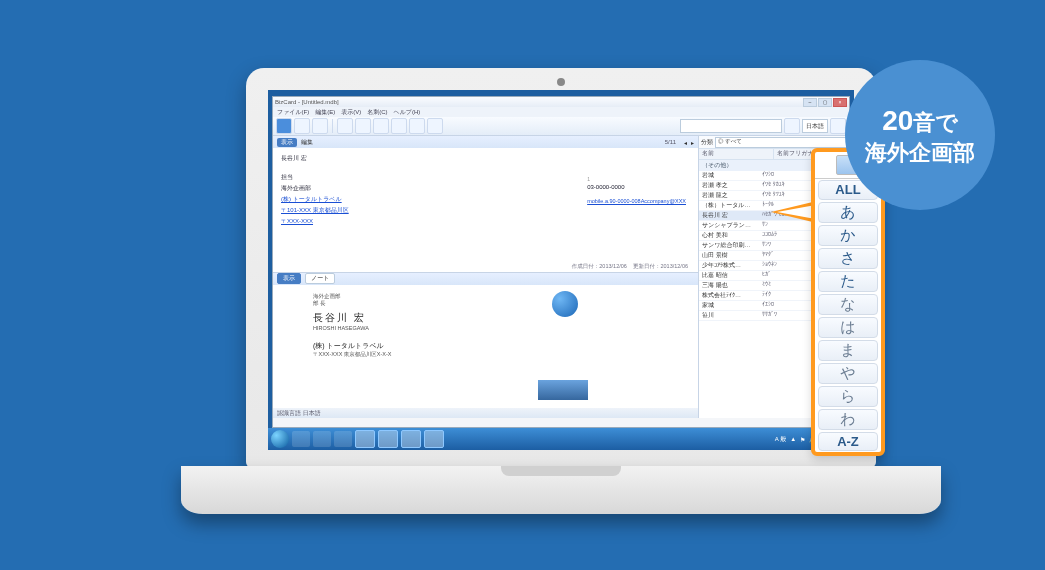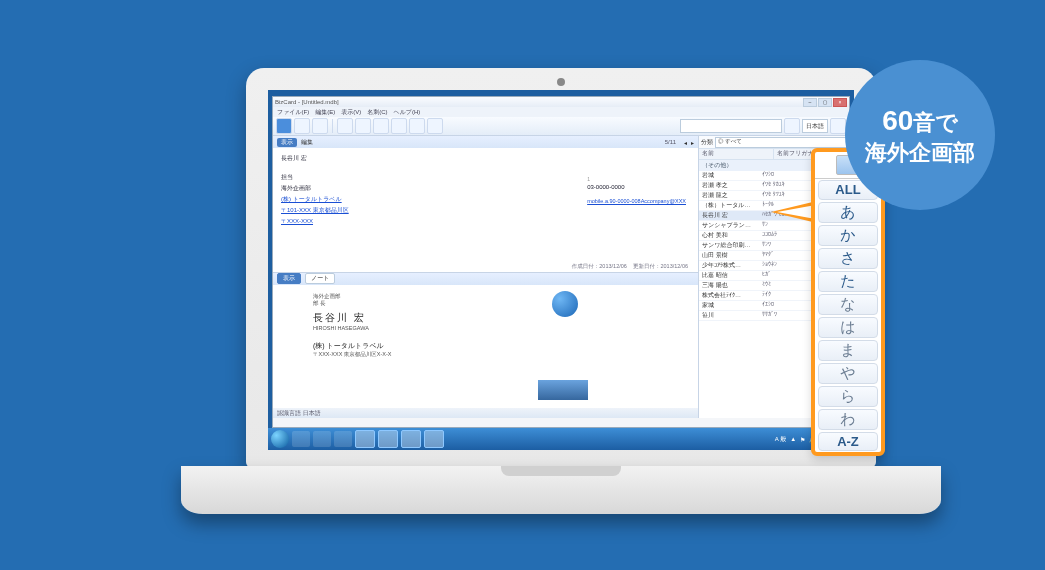--- a/index.html
+++ b/index.html
@@ -525,16 +525,16 @@
     <div class="tab">な</div>
     <div class="tab">は</div>
     <div class="tab">ま</div>
     <div class="tab">や</div>
     <div class="tab">ら</div>
     <div class="tab">わ</div>
     <div class="tab blue big">A-Z</div>
   </div>
 <div class="callout-circle">
   <div>
-    <span class="big">60</span><span>音で</span><br>
+    <span class="big">20</span><span>音で</span><br>
     <span>海外企画部</span>
   </div>
 </div>
 
 </body></html>

